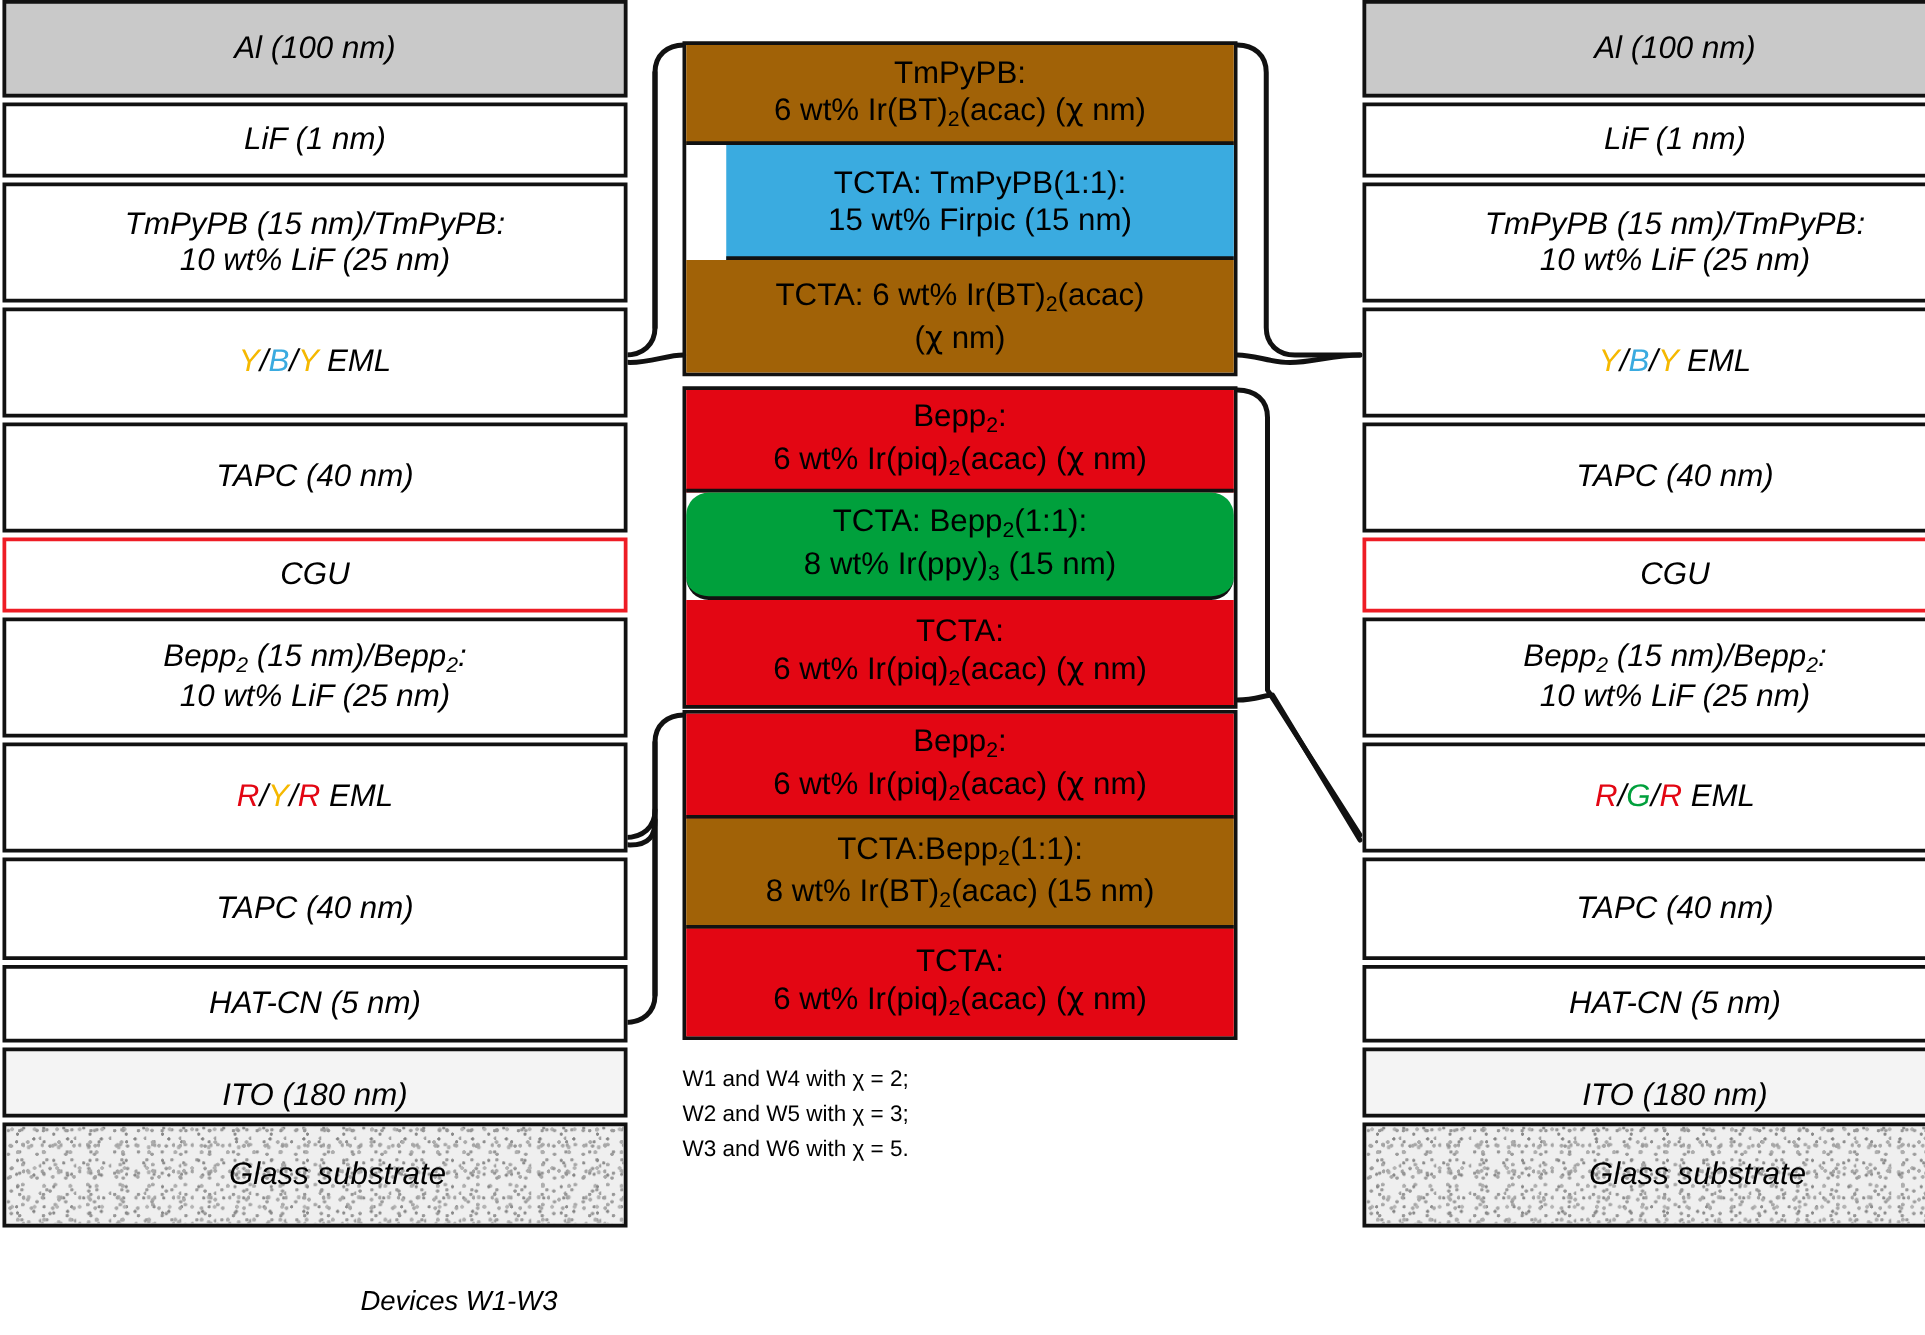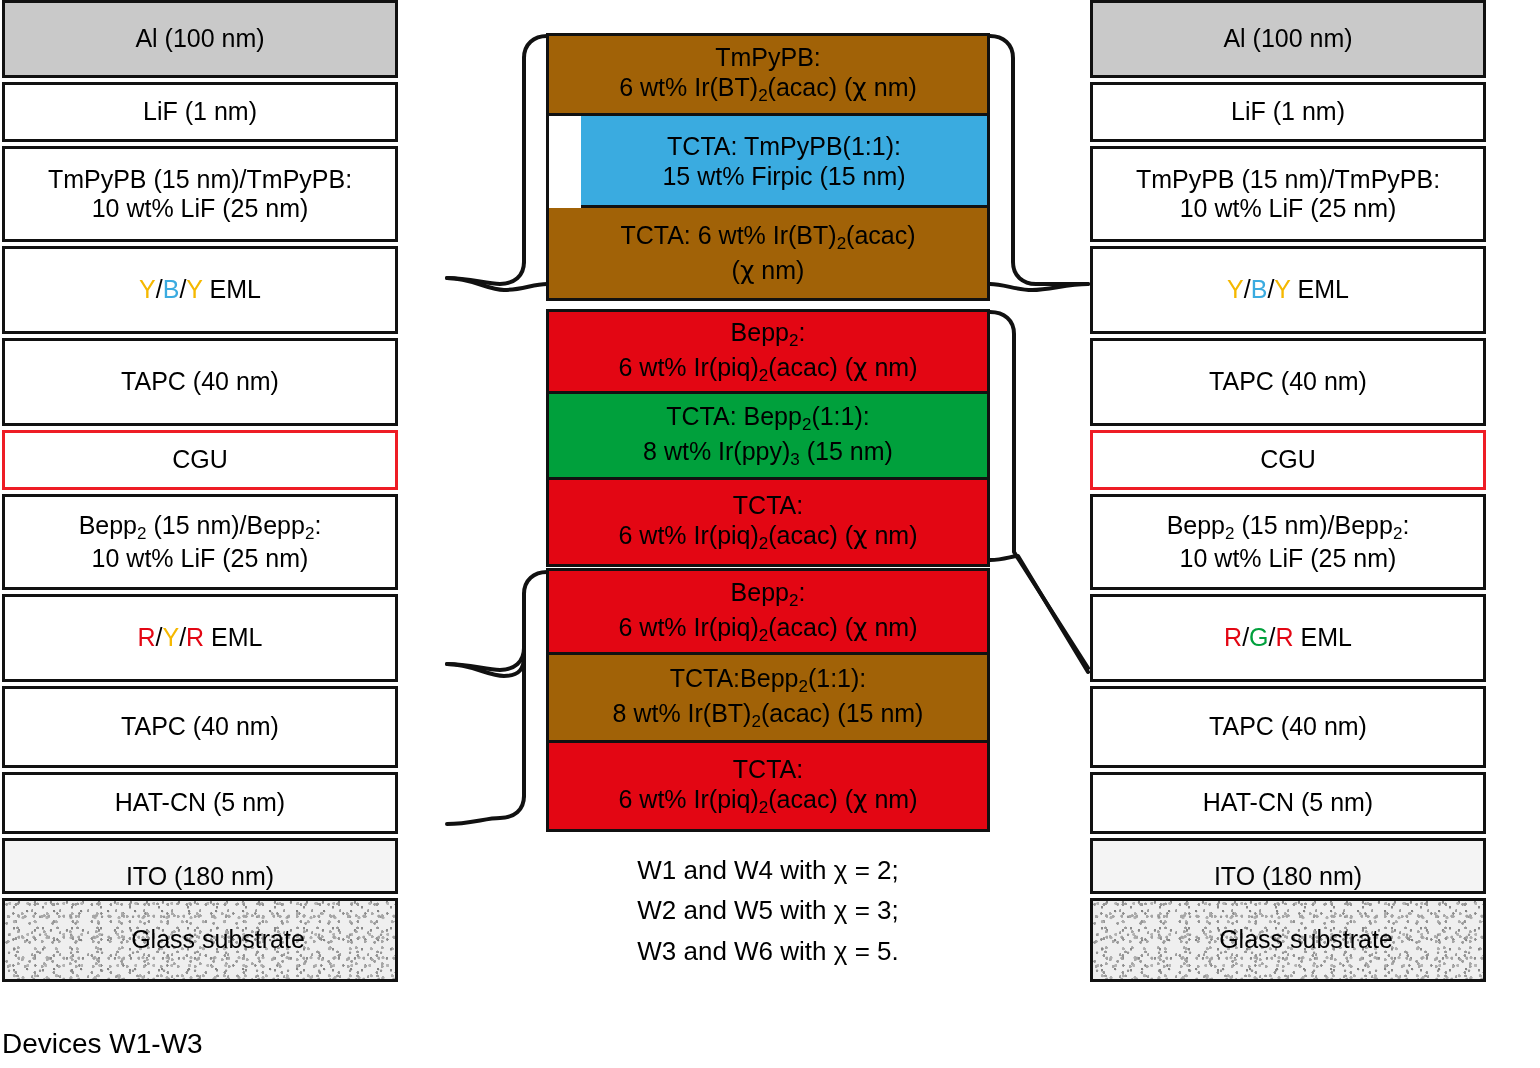--- a/index.html
+++ b/index.html
@@ -1,19 +1,19 @@
 <!DOCTYPE html>
 <html><head>
 <meta charset="utf-8">
 <style>
   html,body{margin:0;padding:0;background:#fff;}
   body{width:1540px;height:1068px;position:relative;overflow:hidden;
        font-family:"Liberation Sans","DejaVu Sans",sans-serif;color:#000;}
 
-  .stack{position:absolute;width:396px;}
+  .stack{position:absolute;width:500px;font-style:italic;}
   .stack.left{left:2px;top:0;}
   .stack.right{left:1090px;top:0;}
 
   .layer{box-sizing:border-box;border:3px solid #111;background:#fff;
          display:flex;align-items:center;justify-content:center;text-align:center;
          font-size:25px;line-height:1.18;margin-bottom:4px;padding:0 6px;}
   .layer.al{background:#c9c9c9;}
   .layer.ito{background:#f4f4f4;align-items:flex-end;}
   .layer.cgu{border-color:#ee1c25;}
   .layer.glass{background:#efefef;position:relative;overflow:hidden;}
@@ -37,34 +37,34 @@
        radial-gradient(circle at 98% 44%, #919191 0 1.3px, transparent 1.7px);
      background-size:23px 19px,17px 25px,29px 21px,21px 27px,
                      19px 17px,25px 23px,27px 29px,15px 21px,
                      31px 18px,18px 31px,22px 26px,26px 16px,
                      20px 24px,24px 20px,16px 28px,28px 22px;}
   .glass-label{position:relative;z-index:2;margin-left:36px;}
 
   .eml-Y{color:#f5b800;} .eml-B{color:#3aabe0;}
   .eml-R{color:#e30613;} .eml-G{color:#00a03c;}
 
-  .caption{position:absolute;font-size:28px;text-align:left;width:444px;}
+  .caption{position:absolute;font-size:22px;text-align:right;width:444px;}
 
   
   .detail{position:absolute;left:546px;width:444px;box-sizing:border-box;
           border:3px solid #111;}
   .drow{box-sizing:border-box;border-bottom:3px solid #111;
         display:flex;align-items:center;justify-content:center;text-align:center;
         font-size:25px;line-height:1.2;padding:0 4px;}
   .drow:last-child{border-bottom:none;}
   .c-yellow{background:#a16207;} .c-blue{background:#3aabe0;margin-left:32px;}
-  .c-red{background:#e30613;}    .c-green{background:#00a03c;}
-
-  .note{position:absolute;left:546px;top:850px;width:444px;text-align:center;
-        font-size:26px;line-height:1.55;}
+  .c-red{background:#e30613;}    .c-green{background:#00a03c;border-radius:18px;}
+
+  .note{position:absolute;left:546px;top:850px;width:444px;
+        font-size:18px;line-height:1.55;}
 
   sub{font-size:.68em;vertical-align:-.28em;}
   .chi{font-family:"DejaVu Sans",sans-serif;}
 
   svg.connect{position:absolute;left:0;top:0;width:1540px;height:1068px;
               pointer-events:none;overflow:visible;}
 </style>
 </head>
 <body>
 

